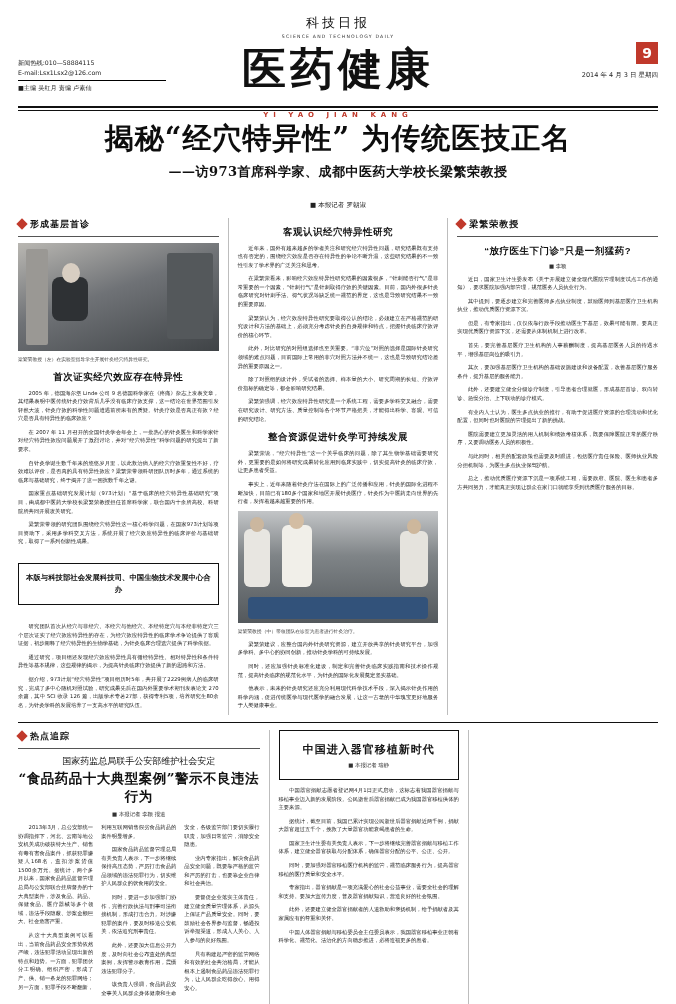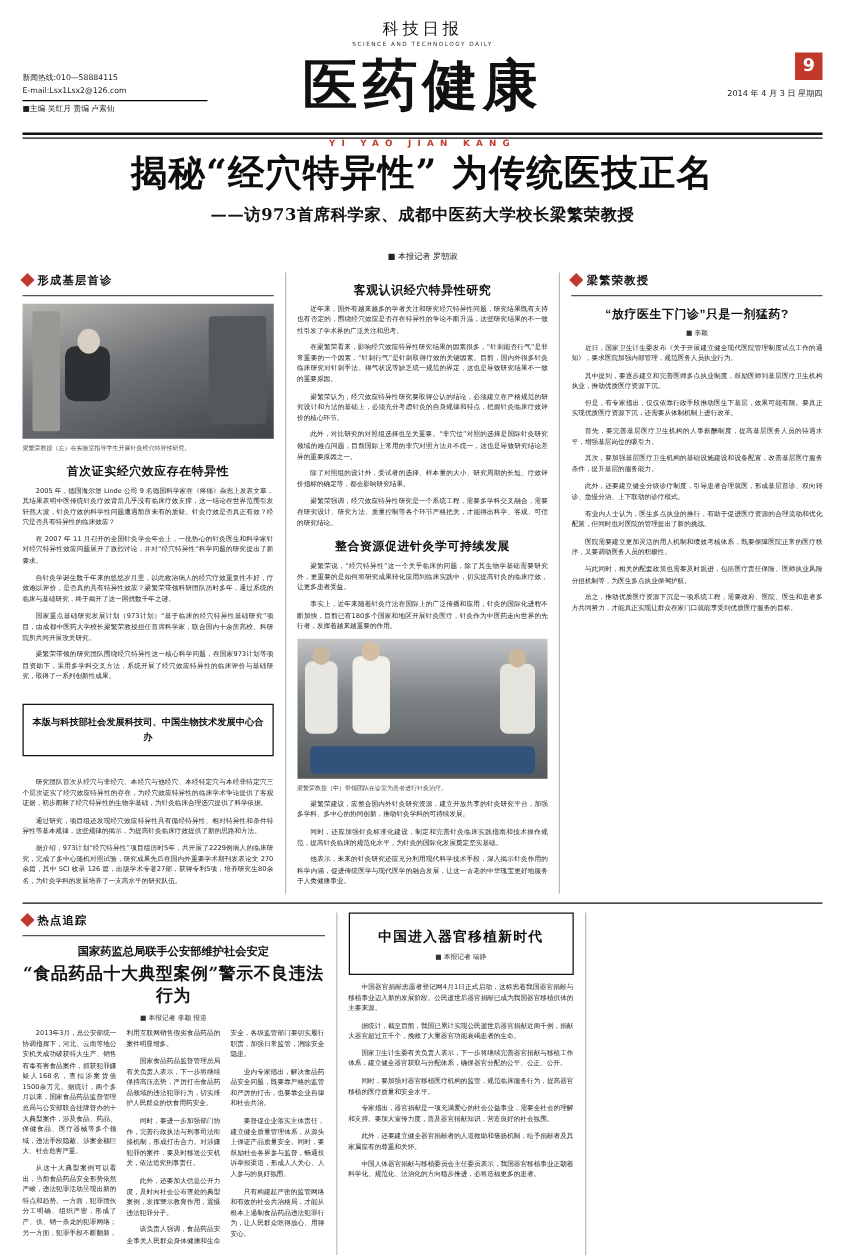--- a/index.html
+++ b/index.html
@@ -77,21 +77,21 @@
   .bl-left{flex:1.34;}
   .bl-mid{flex:1;}
   .bl-right{flex:1;}
 
   .btitle{font-family:"DejaVu Serif","Liberation Serif",serif;font-weight:bold;text-align:center;}
   .btitle.big{font-size:11px;letter-spacing:1px;margin:4px 0 5px 0;}
 
   .boxed{border:1px solid #111;padding:7px 7px 5px 7px;}
   .threecol{column-count:3;column-gap:8px;}
 
-  .hotspot-title{font-family:"DejaVu Serif","Liberation Serif",serif;font-weight:bold;font-size:9px;text-align:center;margin:5px 0 2px 0;}
+  .hotspot-title{font-family:"DejaVu Serif","Liberation Serif",serif;font-weight:normal;font-size:9px;text-align:center;margin:5px 0 2px 0;}
   .hotspot-main{font-family:"DejaVu Serif","Liberation Serif",serif;font-weight:bold;font-size:13.5px;text-align:center;margin:2px 0 5px 0;letter-spacing:.5px;}
   .tiny-byline{font-size:5.4px;text-align:center;margin:0 0 5px 0;color:#333;}
 </style>
 </head>
 <body>
 
 <div class="page">
 
   <div class="masthead">
     <div class="mh-left">

